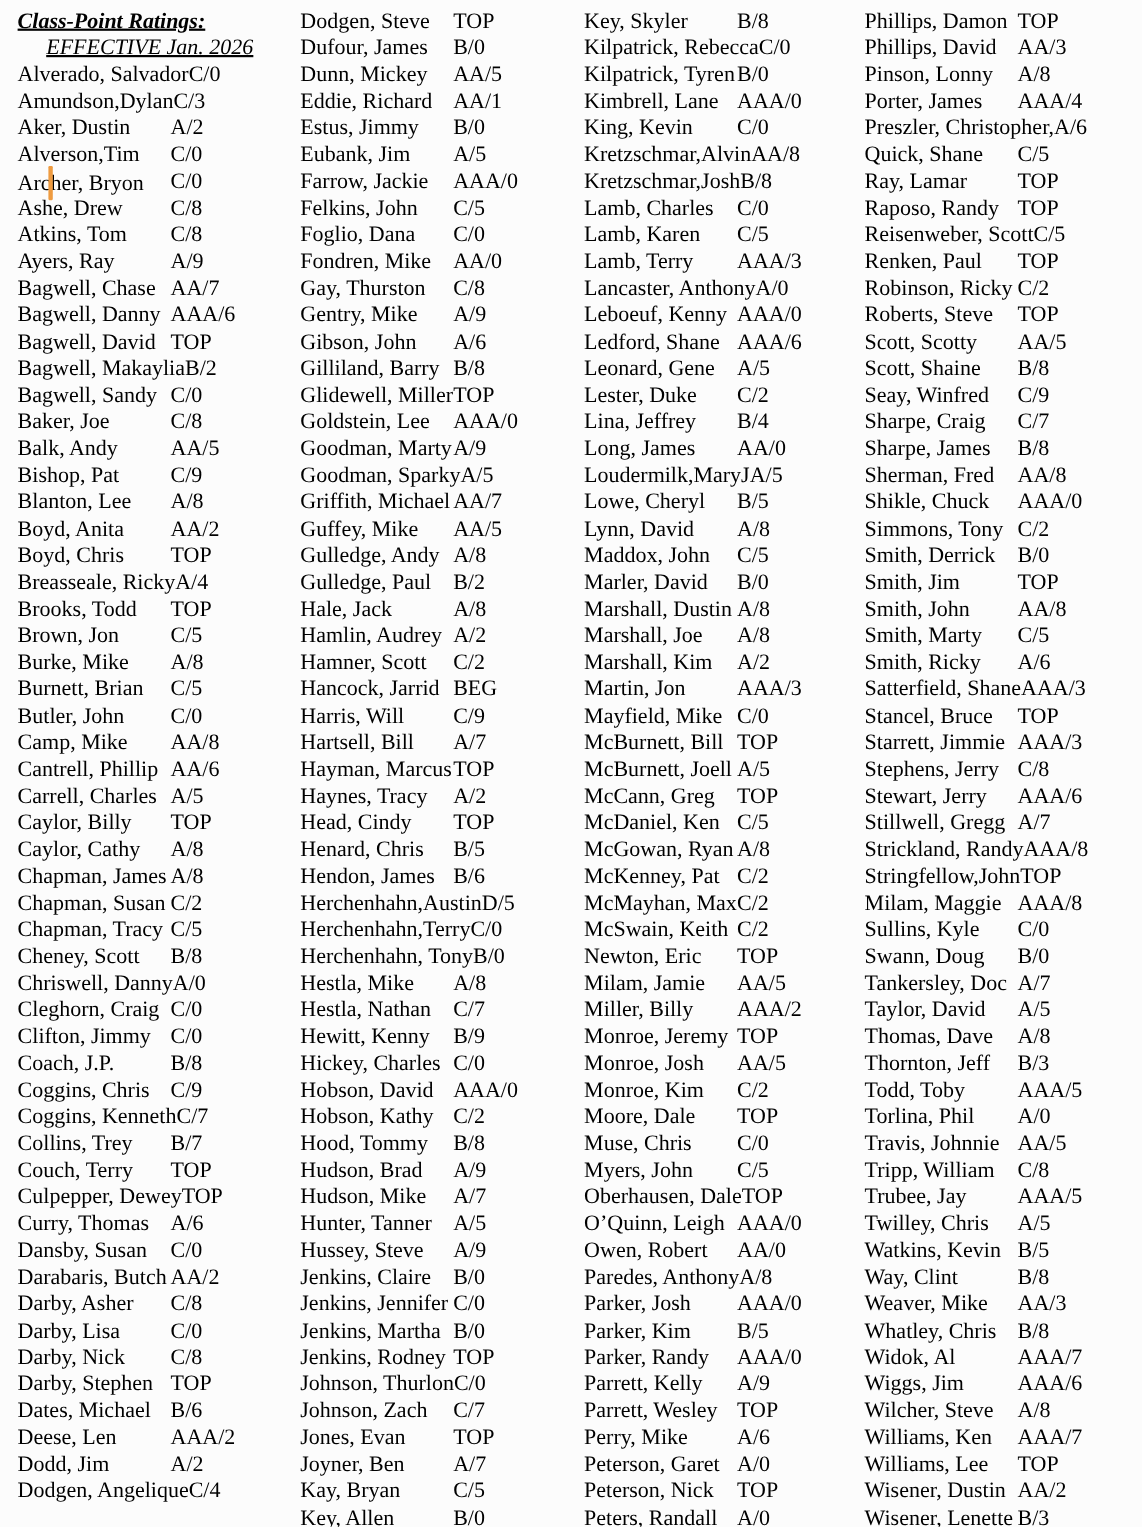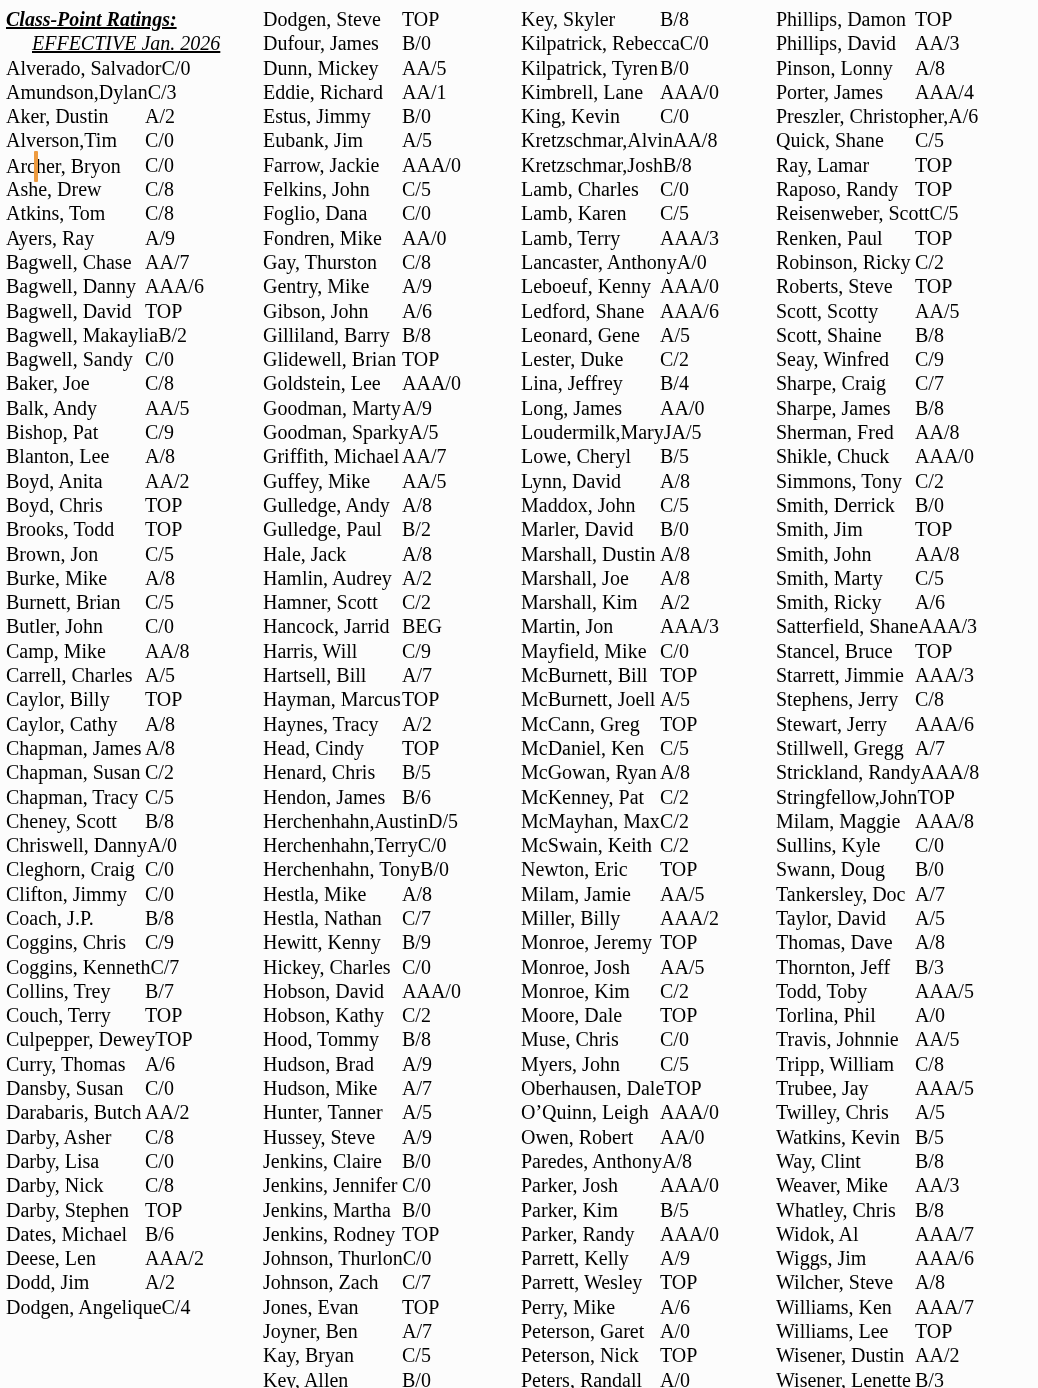--- a/index.html
+++ b/index.html
@@ -10,21 +10,21 @@
     overflow: hidden;
     background: #fcfcfc;
     color: #000000;
     font-family: "Liberation Serif", "DejaVu Serif", serif;
     font-size: 20px;
   }
   .doc {
     box-sizing: border-box;
     width: 1038px;
     height: 1388px;
-    padding: 7px 0 0 6px;
+    padding: 7px 0 0 16px;
     display: flex;
   }
   .col { flex: 0 0 auto; }
   .col:nth-child(1) { width: 257px; }
   .col:nth-child(2) { width: 258px; }
   .col:nth-child(3) { width: 255px; }
   .col:nth-child(4) { width: 248px; }
   .hline {
     height: 24.3px;
     line-height: 24.3px;
@@ -136,20 +136,24 @@
       </div>
       <div class="row">
         <span class="nm">Boyd, Anita</span>
         <span class="rt">AA/2</span>
       </div>
       <div class="row">
         <span class="nm">Boyd, Chris</span>
         <span class="rt">TOP</span>
       </div>
       <div class="row">
+        <span class="nm">Breasseale, Ricky</span>
+        <span class="rt">A/4</span>
+      </div>
+      <div class="row">
         <span class="nm">Brooks, Todd</span>
         <span class="rt">TOP</span>
       </div>
       <div class="row">
         <span class="nm">Brown, Jon</span>
         <span class="rt">C/5</span>
       </div>
       <div class="row">
         <span class="nm">Burke, Mike</span>
         <span class="rt">A/8</span>
@@ -160,20 +164,24 @@
       </div>
       <div class="row">
         <span class="nm">Butler, John</span>
         <span class="rt">C/0</span>
       </div>
       <div class="row">
         <span class="nm">Camp, Mike</span>
         <span class="rt">AA/8</span>
       </div>
       <div class="row">
+        <span class="nm">Cantrell, Phillip</span>
+        <span class="rt">AA/6</span>
+      </div>
+      <div class="row">
         <span class="nm">Carrell, Charles</span>
         <span class="rt">A/5</span>
       </div>
       <div class="row">
         <span class="nm">Caylor, Billy</span>
         <span class="rt">TOP</span>
       </div>
       <div class="row">
         <span class="nm">Caylor, Cathy</span>
         <span class="rt">A/8</span>
@@ -326,21 +334,21 @@
       </div>
       <div class="row">
         <span class="nm">Gibson, John</span>
         <span class="rt">A/6</span>
       </div>
       <div class="row">
         <span class="nm">Gilliland, Barry</span>
         <span class="rt">B/8</span>
       </div>
       <div class="row">
-        <span class="nm">Glidewell, Brian</span>
+        <span class="nm">Glidewell, Miller</span>
         <span class="rt">TOP</span>
       </div>
       <div class="row">
         <span class="nm">Goldstein, Lee</span>
         <span class="rt">AAA/0</span>
       </div>
       <div class="row">
         <span class="nm">Goodman, Marty</span>
         <span class="rt">A/9</span>
       </div>

